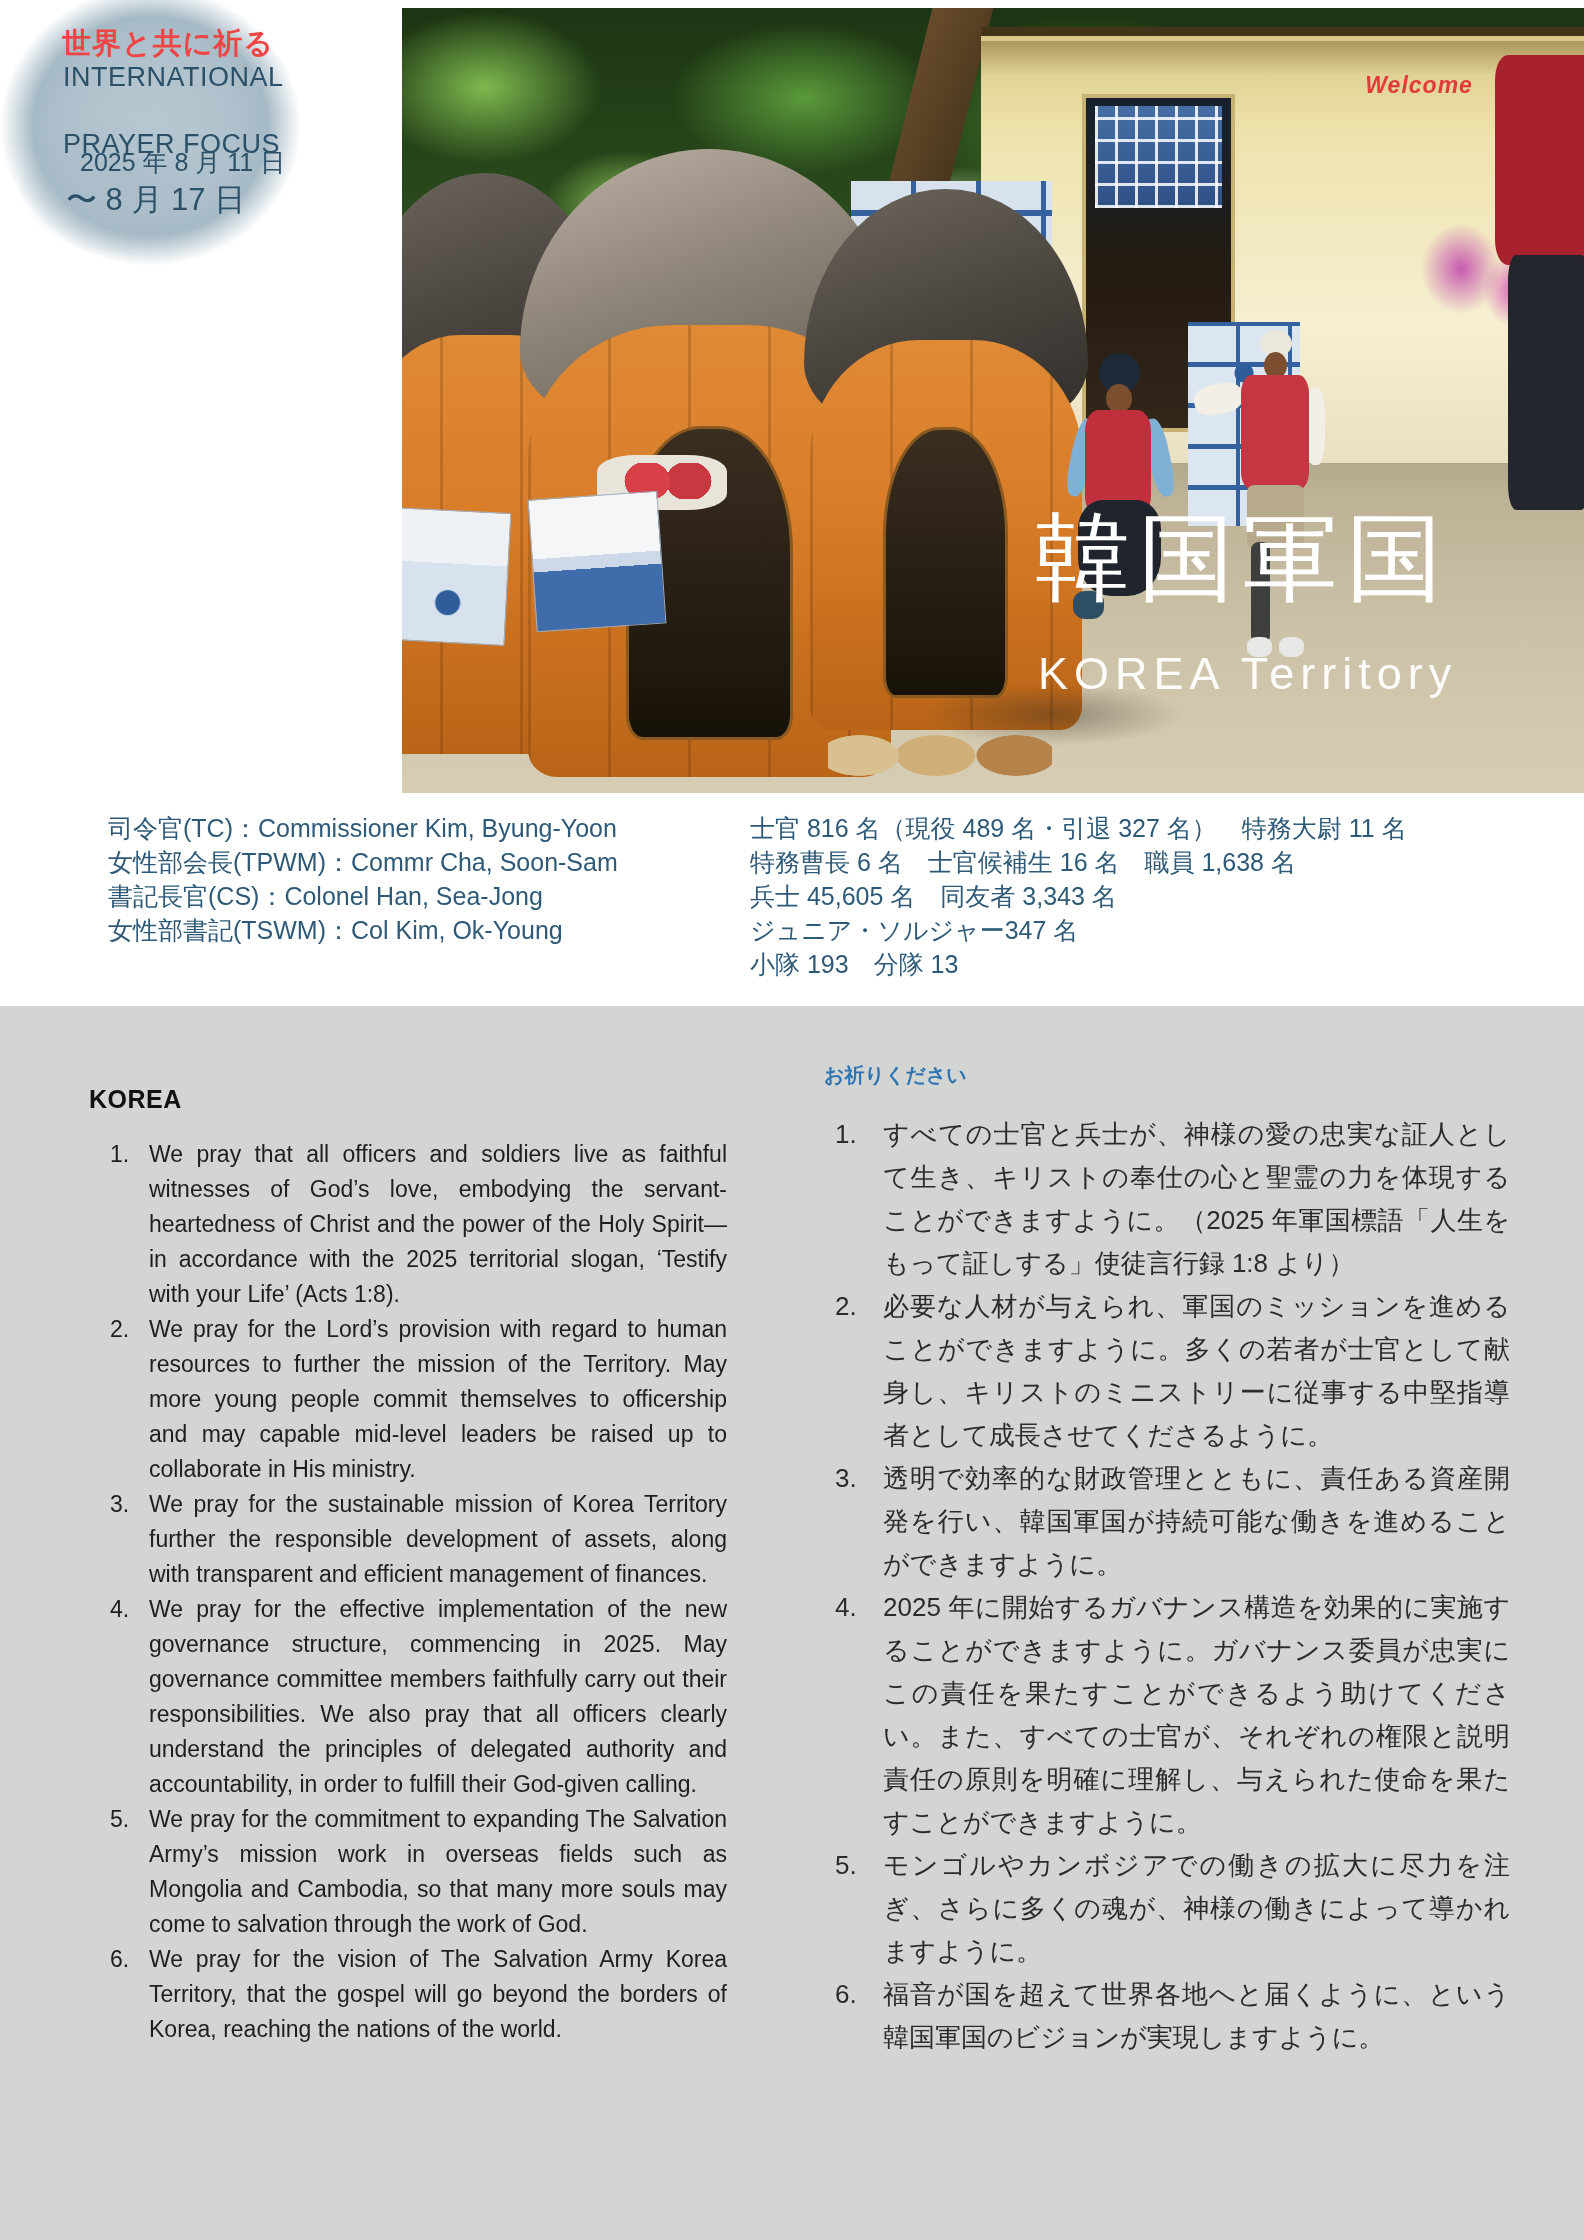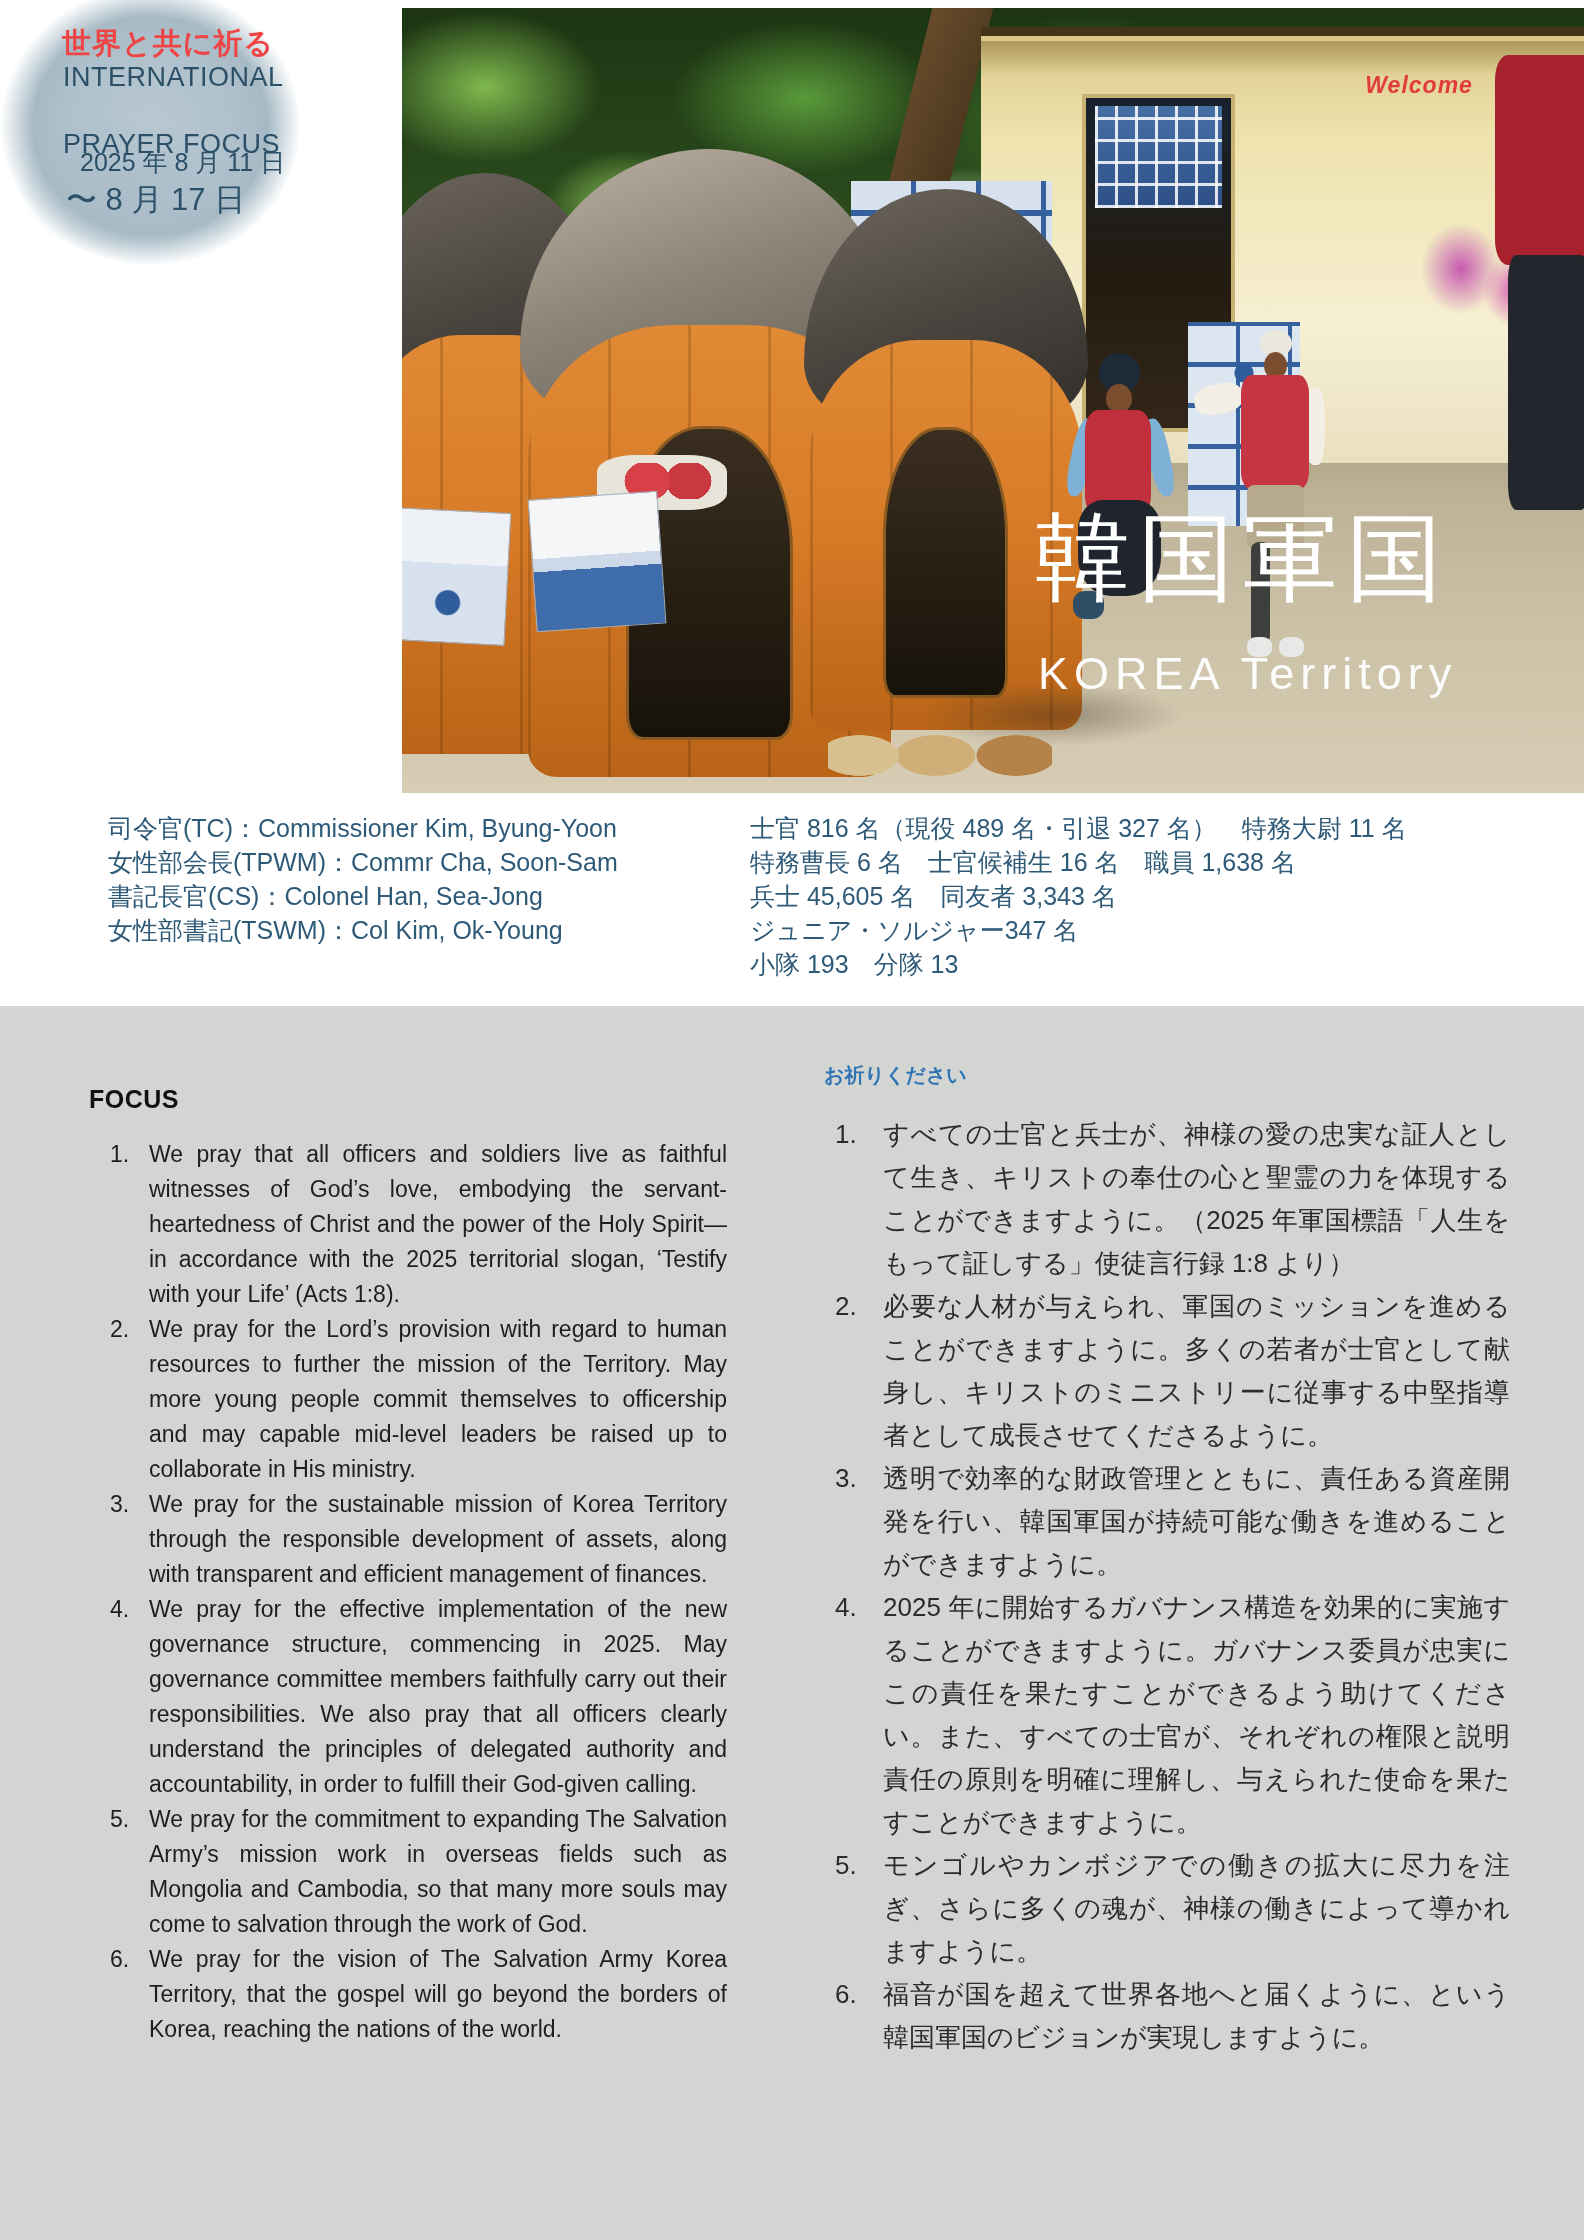--- a/index.html
+++ b/index.html
@@ -243,32 +243,32 @@
     <div>士官 816 名（現役 489 名・引退 327 名）　特務大尉 11 名</div>
     <div>特務曹長 6 名　士官候補生 16 名　職員 1,638 名</div>
     <div>兵士 45,605 名　同友者 3,343 名</div>
     <div>ジュニア・ソルジャー347 名</div>
     <div>小隊 193　分隊 13</div>
   </div>
 
   <div class="panel"></div>
 
   <div class="col-en">
-    <div class="h-en">FOCUS</div>
+    <div class="h-en">KOREA</div>
     <div class="pitem">
       <span class="pnum">1.</span>
       <span class="ptext">We pray that all officers and soldiers live as faithful witnesses of God’s love, embodying the servant-heartedness of Christ and the power of the Holy Spirit—in accordance with the 2025 territorial slogan, ‘Testify with your Life’ (Acts 1:8).</span>
     </div>
     <div class="pitem">
       <span class="pnum">2.</span>
       <span class="ptext">We pray for the Lord’s provision with regard to human resources to further the mission of the Territory. May more young people commit themselves to officership and may capable mid-level leaders be raised up to collaborate in His ministry.</span>
     </div>
     <div class="pitem">
       <span class="pnum">3.</span>
-      <span class="ptext">We pray for the sustainable mission of Korea Territory through the responsible development of assets, along with transparent and efficient management of finances.</span>
+      <span class="ptext">We pray for the sustainable mission of Korea Territory further the responsible development of assets, along with transparent and efficient management of finances.</span>
     </div>
     <div class="pitem">
       <span class="pnum">4.</span>
       <span class="ptext">We pray for the effective implementation of the new governance structure, commencing in 2025. May governance committee members faithfully carry out their responsibilities. We also pray that all officers clearly understand the principles of delegated authority and accountability, in order to fulfill their God-given calling.</span>
     </div>
     <div class="pitem">
       <span class="pnum">5.</span>
       <span class="ptext">We pray for the commitment to expanding The Salvation Army’s mission work in overseas fields such as Mongolia and Cambodia, so that many more souls may come to salvation through the work of God.</span>
     </div>
     <div class="pitem">

